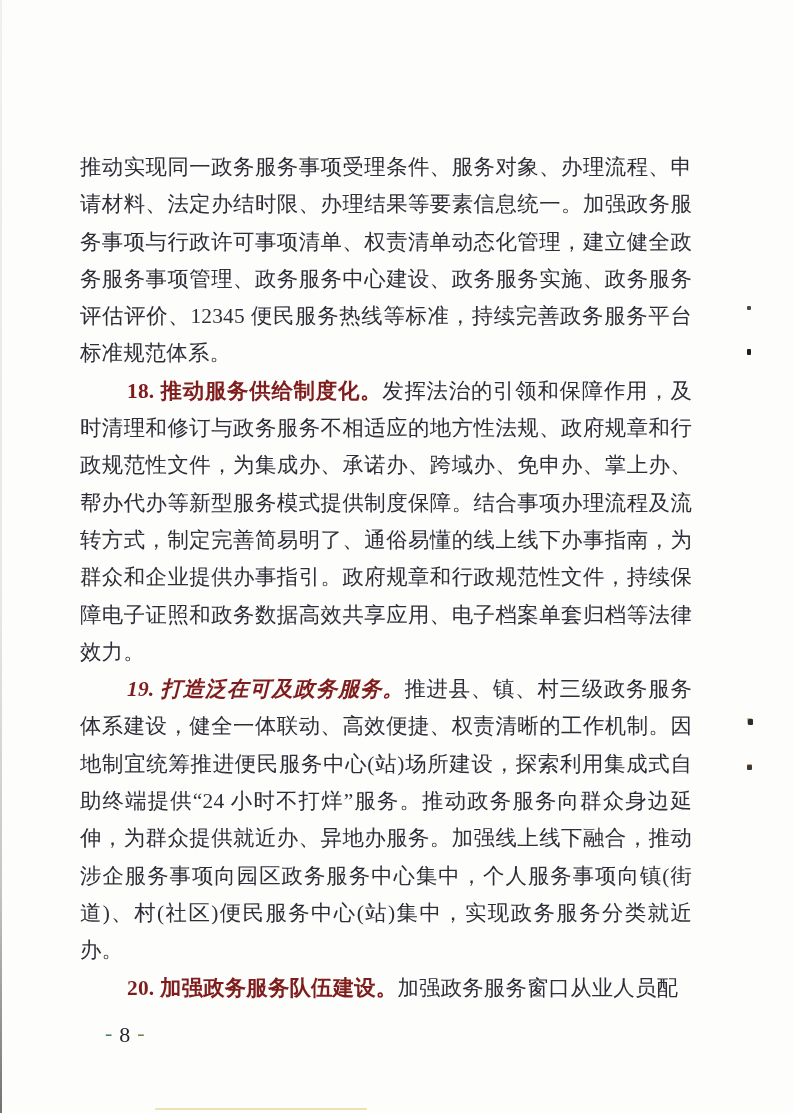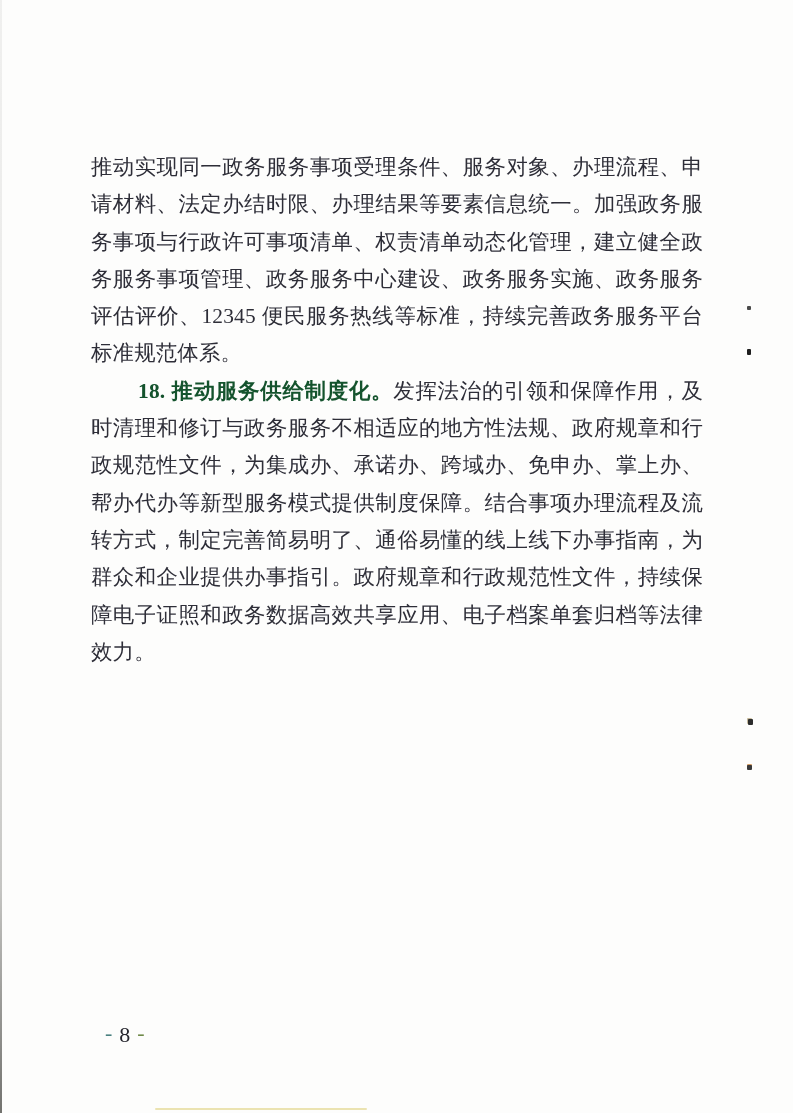--- a/index.html
+++ b/index.html
@@ -27,40 +27,40 @@
     width: 2px;
     height: 100%;
     background: linear-gradient(to bottom,
       rgba(200,200,198,0.25) 0%,
       rgba(190,190,188,0.35) 55%,
       rgba(150,150,146,0.55) 80%,
       rgba(90,90,86,0.85) 100%);
   }
   .text-block {
     position: absolute;
-    left: 91px;
+    left: 80px;
     top: 149px;
     width: 612px;
     font-size: 21.4px;
     line-height: 37.3px;
     color: #2e2e38;
     text-align: justify;
     letter-spacing: 0.2px;
   }
   .para {
     margin: 0;
     padding: 0;
     text-indent: 0;
   }
   .para.indented {
     text-indent: 2.2em;
   }
   .lead {
     font-weight: 700;
-    color: #14532d;
+    color: #7f1d1d;
   }
   .lead.slanted {
     font-style: italic;
   }
   .footer {
     position: absolute;
     left: 98px;
     top: 1023px;
     font-size: 22px;
     line-height: 24px;
@@ -100,21 +100,23 @@
 <div class="page">
 
   <div class="edge-line"></div>
 
   <main class="text-block">
 
     <p class="para"><span>推动实现同一政务服务事项受理条件、服务对象、办理流程、申请材料、法定办结时限、办理结果等要素信息统一。加强政务服务事项与行政许可事项清单、权责清单动态化管理，建立健全政务服务事项管理、政务服务中心建设、政务服务实施、政务服务评估评价、12345 便民服务热线等标准，持续完善政务服务平台标准规范体系。</span></p>
 
     <p class="para indented"><span class="lead">18. 推动服务供给制度化。</span><span>发挥法治的引领和保障作用，及时清理和修订与政务服务不相适应的地方性法规、政府规章和行政规范性文件，为集成办、承诺办、跨域办、免申办、掌上办、帮办代办等新型服务模式提供制度保障。结合事项办理流程及流转方式，制定完善简易明了、通俗易懂的线上线下办事指南，为群众和企业提供办事指引。政府规章和行政规范性文件，持续保障电子证照和政务数据高效共享应用、电子档案单套归档等法律效力。</span></p>
 
+    <p class="para indented"><span class="lead slanted">19. 打造泛在可及政务服务。</span><span>推进县、镇、村三级政务服务体系建设，健全一体联动、高效便捷、权责清晰的工作机制。因地制宜统筹推进便民服务中心(站)场所建设，探索利用集成式自助终端提供“24 小时不打烊”服务。推动政务服务向群众身边延伸，为群众提供就近办、异地办服务。加强线上线下融合，推动涉企服务事项向园区政务服务中心集中，个人服务事项向镇(街道)、村(社区)便民服务中心(站)集中，实现政务服务分类就近办。</span></p>
 
+    <p class="para indented"><span class="lead">20. 加强政务服务队伍建设。</span><span>加强政务服务窗口从业人员配</span></p>
 
   </main>
 
   <div class="footer"><span class="dash dash-left">-</span><span class="page-num">8</span><span class="dash dash-right">-</span></div>
 
   <div class="speck s1"></div>
   <div class="speck s2"></div>
   <div class="speck s3"></div>
   <div class="speck s4"></div>
   <div class="bottom-streak"></div>

